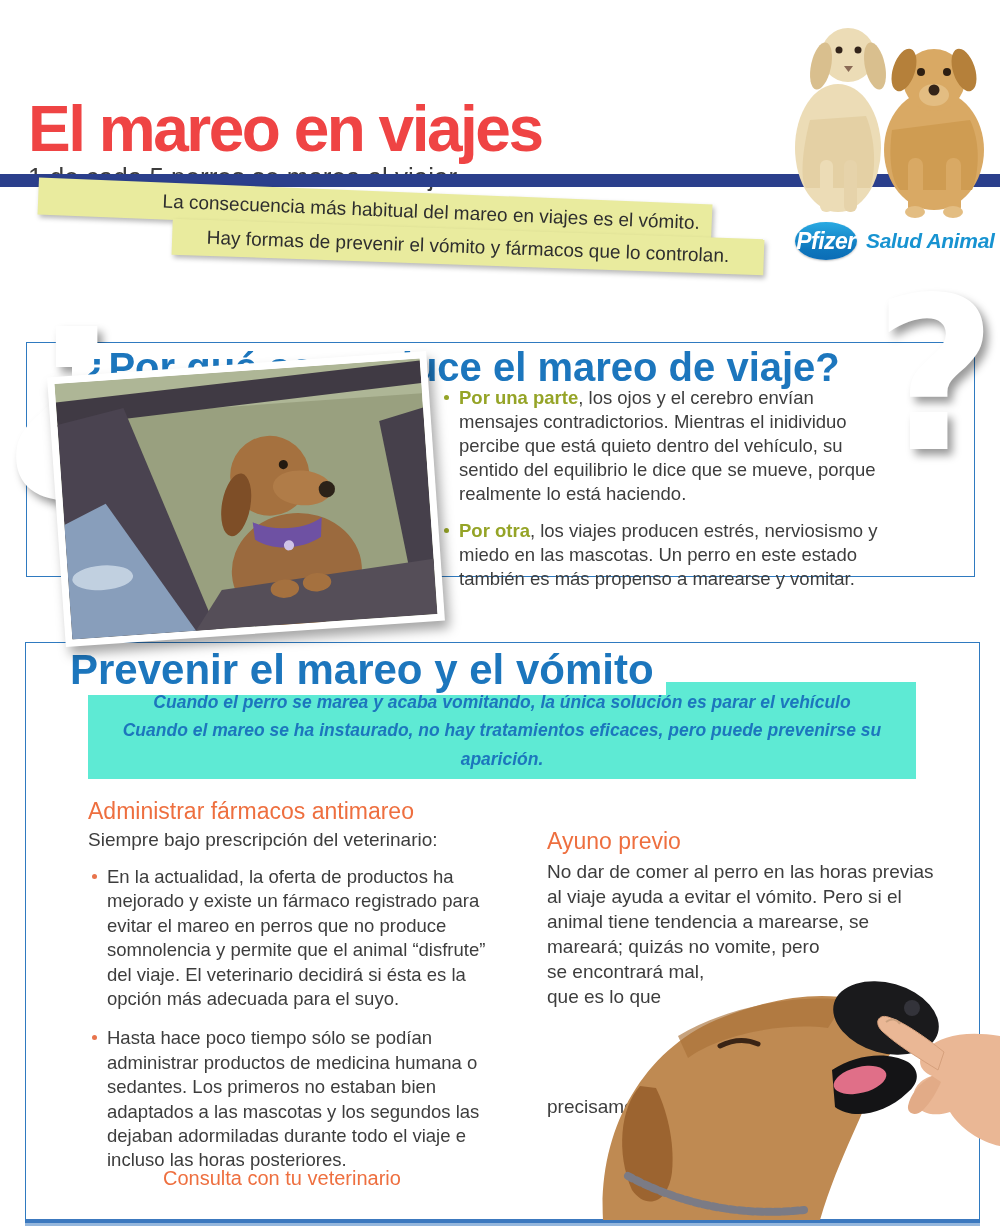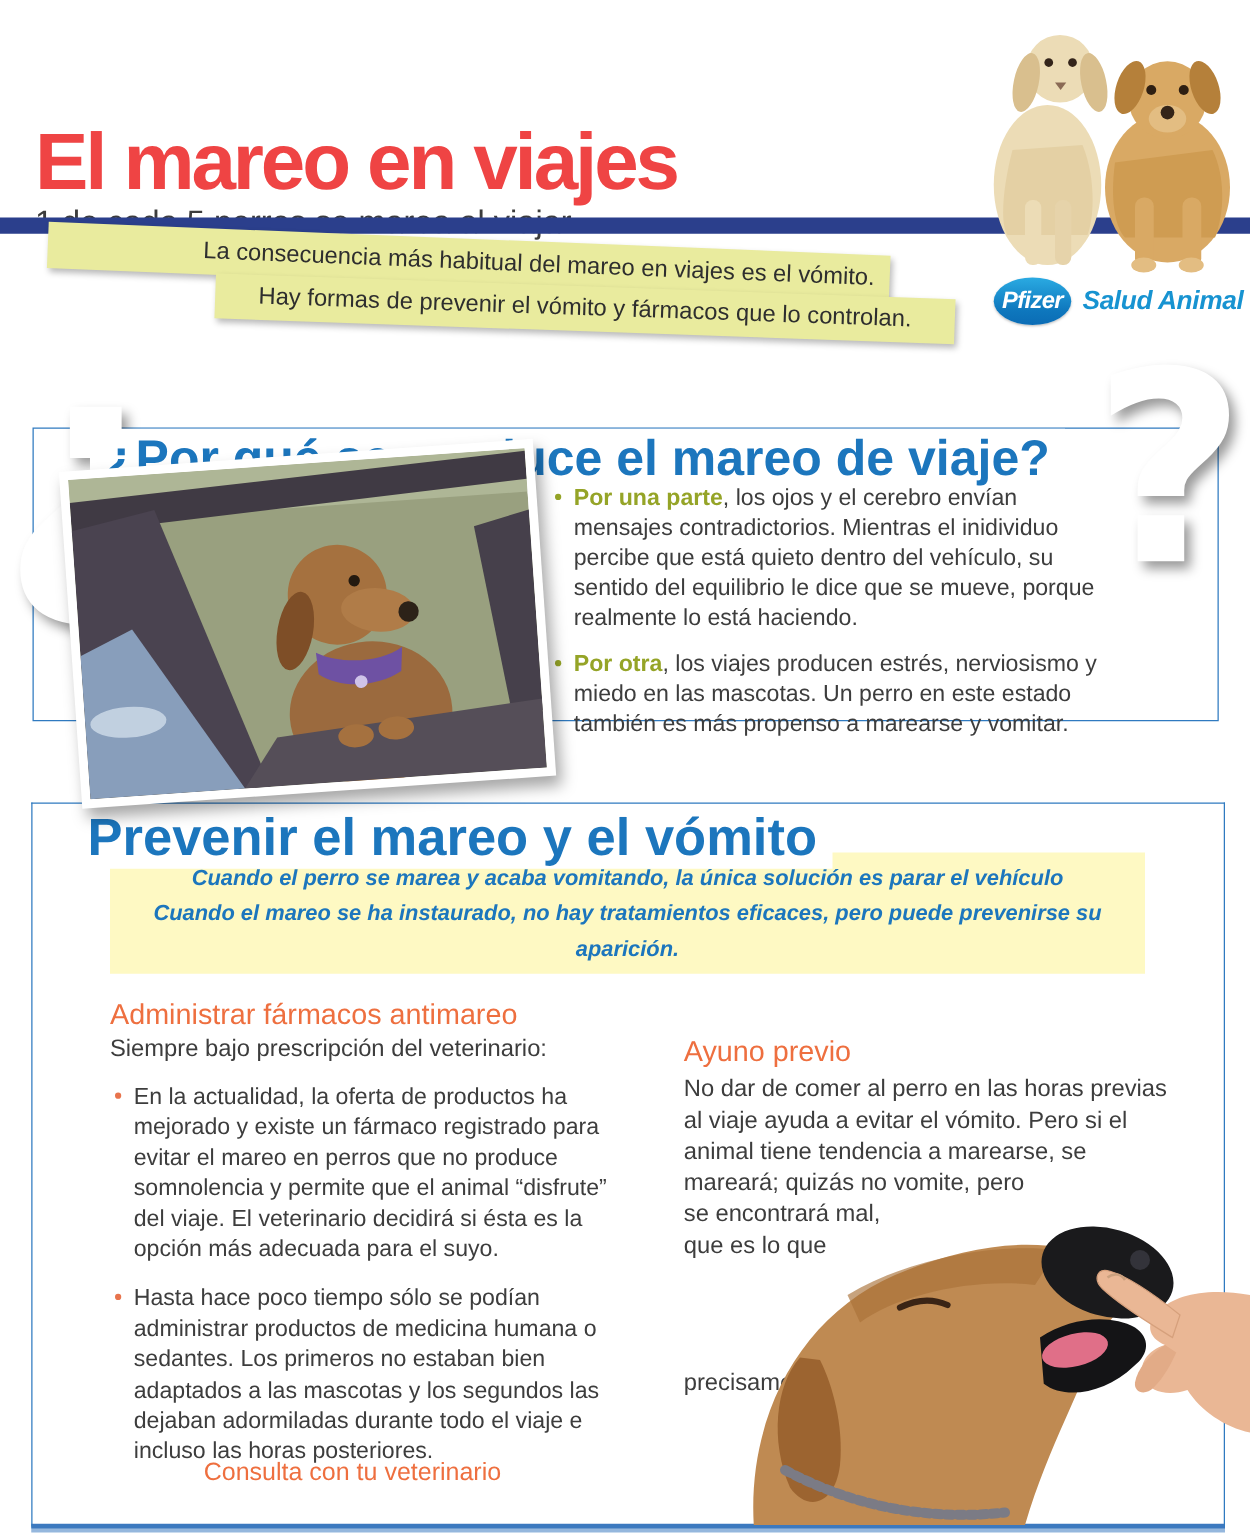--- a/index.html
+++ b/index.html
@@ -17,21 +17,21 @@
 
   .strip{background:#e9eb9e;display:flex;align-items:center;font-size:19px;color:#2e2e2e;
          box-shadow:2px 3px 5px rgba(0,0,0,.28);z-index:1;}
   .strip1{left:38px;top:191px;width:662px;height:37px;transform:rotate(2.3deg);justify-content:flex-end;padding-right:12px;}
   .strip2{left:172px;top:229px;width:592px;height:36px;transform:rotate(2deg);justify-content:center;}
 
   .brand{left:795px;top:222px;display:flex;align-items:center;z-index:3;}
   .pfizer-oval{width:62px;height:38px;border-radius:50%;
      background:linear-gradient(180deg,#2aaae2 0%,#0e77bd 70%,#0b6cb5 100%);
      display:flex;align-items:center;justify-content:center;
-     color:#fff;font-weight:bold;font-style:italic;font-size:19px;letter-spacing:-.5px;
+     color:#fff;font-weight:bold;font-style:italic;font-size:23px;letter-spacing:-.5px;
      box-shadow:0 1px 2px rgba(0,0,0,.25);}
   .brand-tagline{margin-left:9px;font-size:21px;font-style:italic;font-weight:bold;color:#1793d1;letter-spacing:-.3px;}
 
   
   .box{border:1px solid #2f7ac0;background:transparent;}
   .box1{left:26px;top:342px;width:947px;height:233px;}
   .box2{left:25px;top:642px;width:953px;height:576px;border-bottom:4px solid #3c79bf;box-shadow:0 3px 0 rgba(130,170,215,.85);}
 
   .qmark{color:#ffffff;text-shadow:5px 6px 9px rgba(0,0,0,.4);font-family:"DejaVu Sans", sans-serif;line-height:1;z-index:2;font-weight:bold;}
   .qmark-open{left:0px;top:256px;font-size:235px;}
@@ -48,21 +48,21 @@
 
   
   .why-bullets{left:440px;top:386px;width:450px;z-index:3;margin:0;padding:0;list-style:none;}
   .why-bullets li{display:flex;margin-bottom:13px;font-size:18.5px;line-height:1.3;color:#3d3d3d;}
   .dot{flex:0 0 auto;width:5px;height:5px;border-radius:50%;margin:9px 10px 0 4px;}
   .dot-olive{background:#95a427;}
   .dot-orange{background:#e8744d;}
   .lead{font-weight:bold;color:#95a427;}
 
   
-  .note-box{left:88px;top:682px;width:828px;min-height:84px;background:#fef9c3;
+  .note-box{left:88px;top:682px;width:828px;min-height:84px;background:#5eead4;
      display:flex;flex-direction:column;justify-content:center;text-align:center;
      font-size:17.5px;font-style:italic;font-weight:bold;color:#1c76bd;line-height:1.62;z-index:2;padding:6px 0;box-sizing:border-box;align-items:center;}
 
   .col{z-index:3;}
   .col1{left:88px;top:798px;width:412px;}
   .col2{left:547px;top:828px;width:396px;}
   .col h3{margin:0 0 4px 0;font-size:23px;font-weight:normal;color:#ee6f3f;}
   .col1 .intro{margin:0 0 14px 0;font-size:19px;color:#3d3d3d;}
   .col-bullets{margin:0;padding:0;list-style:none;}
   .col-bullets li{display:flex;margin-bottom:15px;font-size:18.5px;line-height:1.32;color:#3d3d3d;}

